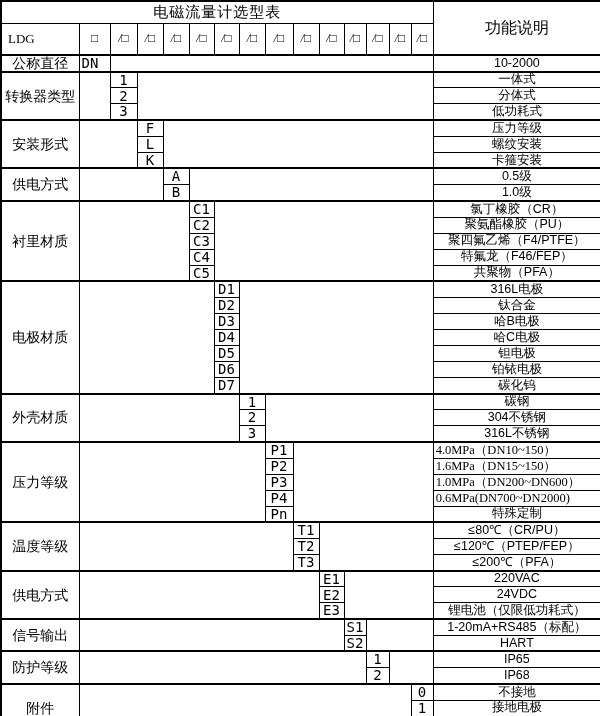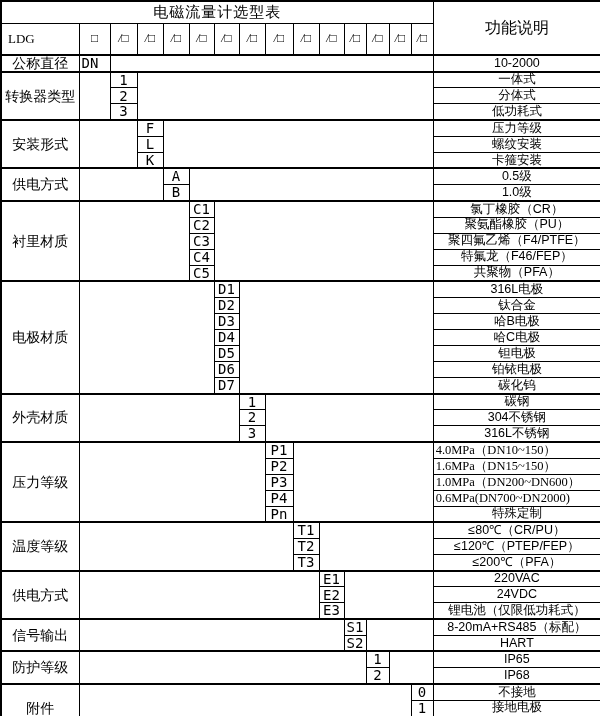--- a/index.html
+++ b/index.html
@@ -246,21 +246,21 @@
   <tr class="r">
     <td class="code">E3</td>
     <td class="desc">锂电池（仅限低功耗式）</td>
   </tr>
 
   <tr class="r band-start">
     <td class="label" rowspan="2">信号输出</td>
     <td colspan="10" rowspan="2"></td>
     <td class="code">S1</td>
     <td colspan="3" rowspan="2"></td>
-    <td class="desc">8-20mA+RS485（标配）</td>
+    <td class="desc">1-20mA+RS485（标配）</td>
   </tr>
   <tr class="r">
     <td class="code">S2</td>
     <td class="desc">HART</td>
   </tr>
 
   <tr class="r band-start">
     <td class="label" rowspan="2">防护等级</td>
     <td colspan="11" rowspan="2"></td>
     <td class="code">1</td>

